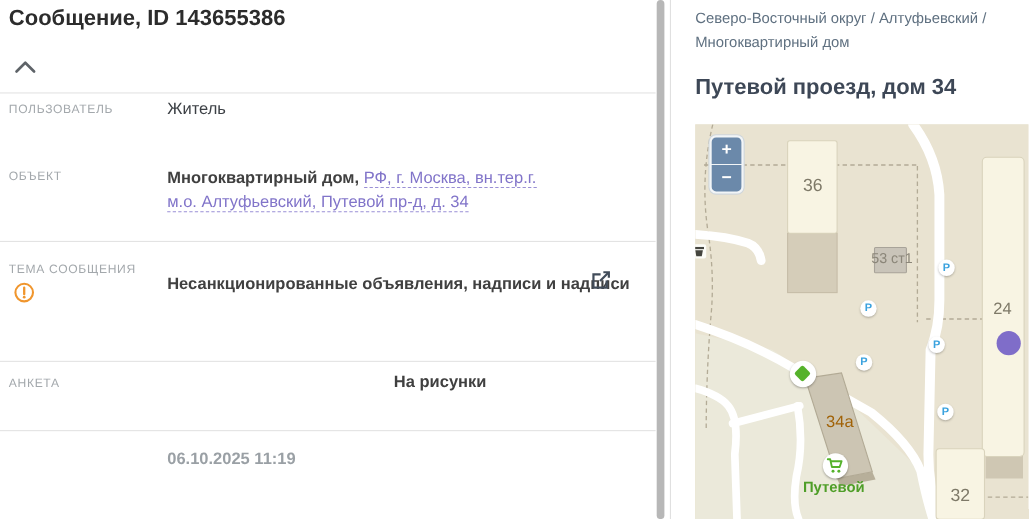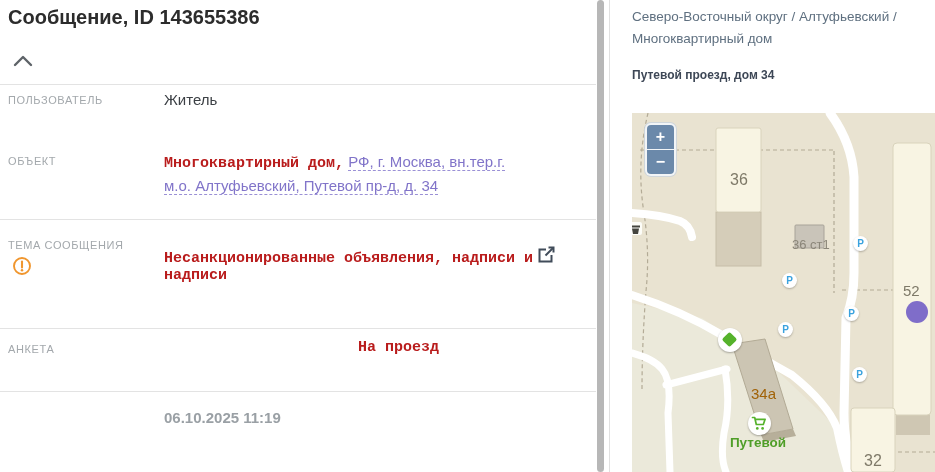--- a/index.html
+++ b/index.html
@@ -7,38 +7,38 @@
     width:935px;height:472px;position:relative;overflow:hidden;
     background:#ffffff;font-family:"Liberation Sans",sans-serif;
     -webkit-font-smoothing:antialiased;
   }
   
   .left-panel{position:absolute;left:0;top:0;width:597px;height:472px;background:#fff;}
   .lp-title{position:absolute;left:8px;top:6px;font-size:20px;font-weight:bold;color:#2c2c2c;white-space:nowrap;}
   .collapse-btn{position:absolute;left:10px;top:53px;width:26px;height:18px;cursor:pointer;}
   .divider{position:absolute;left:0;width:597px;border-top:1px solid #e3e3e3;height:0;}
   .fld-label{position:absolute;left:8px;font-size:11px;color:#a3a8ac;letter-spacing:.6px;}
-  .fld-value{position:absolute;left:164px;font-size:15px;color:#3c4045;}
-  .bold{font-weight:bold;color:#b91c1c;font-family:Liberation Mono, monospace;}
+  .fld-value{position:absolute;left:152px;font-size:15px;color:#3c4045;}
+  .bold{font-weight:bold;color:#404040;}
   .obj-link{color:#8174c9;border-bottom:1px dashed #9a90d6;cursor:pointer;}
   .date-value{color:#9aa0a5;font-weight:bold;}
   .warn-icon{position:absolute;left:12px;top:256px;width:20px;height:20px;}
   .ext-icon{position:absolute;left:536px;top:244px;width:21px;height:21px;cursor:pointer;}
   
   .scroll-gutter{position:absolute;left:596px;top:0;width:13px;height:472px;background:#fff;}
   .scroll-thumb{position:absolute;left:1px;top:0;width:7px;height:472px;background:#b7b7b7;border-radius:4px;}
   .panel-border{position:absolute;left:609px;top:0;width:1px;height:472px;background:#e0e0e0;}
   
   .right-panel{position:absolute;left:610px;top:0;width:325px;height:472px;background:#fff;}
   .breadcrumb{position:absolute;left:22px;top:6px;width:284px;font-size:13.5px;line-height:22px;color:#5f7080;cursor:pointer;}
-  .rp-title{position:absolute;left:22px;top:68px;font-size:12px;font-weight:bold;color:#3d4756;white-space:nowrap;}
+  .rp-title{position:absolute;left:22px;top:68px;font-size:20px;font-weight:bold;color:#3d4756;white-space:nowrap;}
   
   .map{position:absolute;left:22px;top:113px;width:303px;height:359px;overflow:hidden;background:#e9e3d1;cursor:grab;}
   .map svg.base{position:absolute;left:0;top:0;}
-  .map-label{position:absolute;color:#7e7968;font-size:15px;white-space:nowrap;margin-top:10px;}
+  .map-label{position:absolute;color:#7e7968;font-size:15px;white-space:nowrap;}
   .zoom-ctl{position:absolute;left:13px;top:10px;width:29px;background:#f2f5f7;border-radius:6px;padding:1px;box-shadow:0 0 0 1px #cfd6db;}
   .zoom-btn{width:27px;height:24px;margin:1px;background:#6b89aa;color:#fff;font-size:16px;font-weight:bold;
     text-align:center;line-height:24px;cursor:pointer;user-select:none;}
   .zoom-btn.zin{border-radius:4px 4px 0 0;}
   .zoom-btn.zout{border-radius:0 0 4px 4px;}
   .p-marker{position:absolute;width:15px;height:15px;border-radius:50%;background:#fff;color:#3aa2de;
     font-size:10px;font-weight:bold;text-align:center;line-height:15px;box-shadow:0 1px 2px rgba(0,0,0,.25);}
   .poi-circle{position:absolute;border-radius:50%;background:#fff;box-shadow:0 1px 2px rgba(0,0,0,.3);}
   .diamond{position:absolute;left:6px;top:6px;width:11px;height:11px;background:#55b22b;transform:rotate(45deg);border-radius:2px;}
   .purple-dot{position:absolute;left:274px;top:188px;width:22px;height:22px;border-radius:50%;background:#7f6dc9;}
@@ -82,21 +82,21 @@
     <svg width="21" height="21" viewBox="0 0 21 21">
       <path d="M15.5 11v6.5H3.5V5.5H10" fill="none" stroke="#414c5a" stroke-width="2"></path>
       <path d="M12.5 3.5h5v5" fill="none" stroke="#414c5a" stroke-width="2"></path>
       <line x1="17" y1="4" x2="9.5" y2="11.5" stroke="#414c5a" stroke-width="2"></line>
     </svg>
   </div>
 
   <div class="divider" style="top:328px"></div>
 
   <div class="fld-label" style="top:343px">АНКЕТА</div>
-  <div class="fld-value bold" style="left:358px;top:339px">На проезд</div>
+  <div class="fld-value bold" style="left:358px;top:339px">На рисунки</div>
 
   <div class="divider" style="top:391px"></div>
 
   <div class="fld-value date-value" style="top:409px">06.10.2025 11:19</div>
 </div>
 
 <div class="scroll-gutter">
   <div class="scroll-thumb"></div>
 </div>
 <div class="panel-border"></div>
@@ -132,22 +132,22 @@
       <rect x="84" y="15" width="45" height="84" rx="2" fill="#f8f4e3" stroke="#d9d3bc"></rect>
       <rect x="163" y="112" width="29" height="23" rx="1" fill="#c9c4b9" stroke="#a8a399"></rect>
       <rect x="264" y="296" width="34" height="26" fill="#cfc7b3"></rect>
       <rect x="261" y="30" width="38" height="272" rx="4" fill="#f8f4e3" stroke="#d9d3bc"></rect>
       <rect x="219" y="295" width="44" height="64" rx="3" fill="#f8f4e3" stroke="#d9d3bc"></rect>
       <polygon points="129,322 161,316 164,323 132,329" fill="#b7af9a"></polygon>
       <polygon points="100,231 133,226 161,316 129,322" fill="#ccc5b3" stroke="#b2aa95"></polygon>
     </svg>
 
     <div class="map-label" style="left:98px;top:48px;font-size:16px">36</div>
-    <div class="map-label" style="left:160px;top:114px;font-size:13px;color:#8b8679">36 ст1</div>
-    <div class="map-label" style="left:271px;top:159px">52</div>
+    <div class="map-label" style="left:160px;top:114px;font-size:13px;color:#8b8679">53 ст1</div>
+    <div class="map-label" style="left:271px;top:159px">24</div>
     <div class="map-label" style="left:119px;top:262px;color:#a16207">34а</div>
     <div class="map-label" style="left:232px;top:329px;font-size:16px">32</div>
 
     <div class="zoom-ctl">
       <div class="zoom-btn zin">+</div>
       <div class="zoom-btn zout">−</div>
     </div>
 
     <div class="p-marker" style="left:221px;top:123px">P</div>
     <div class="p-marker" style="left:150px;top:160px">P</div>

